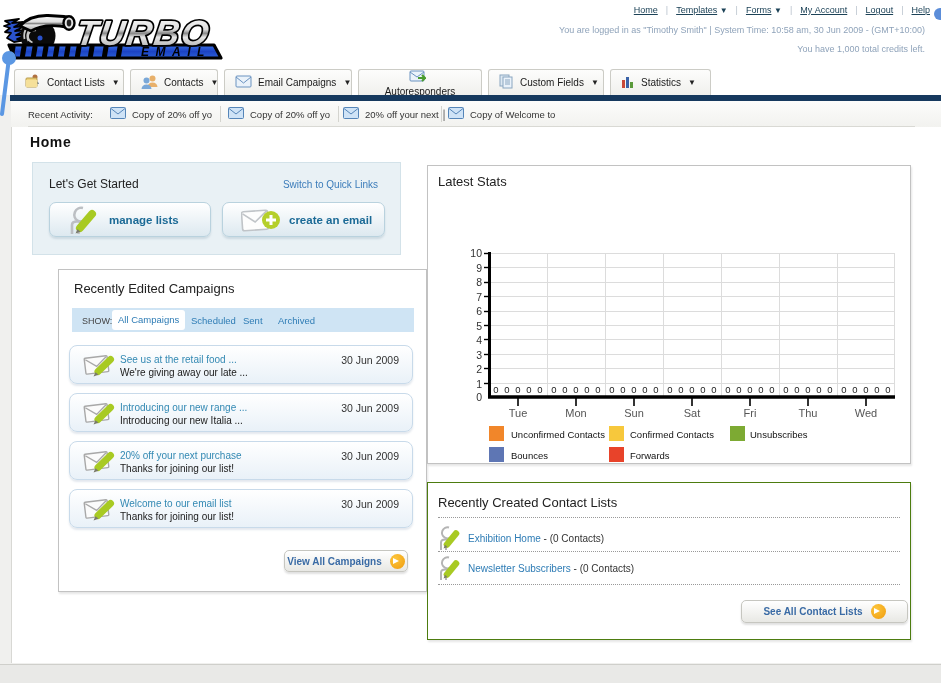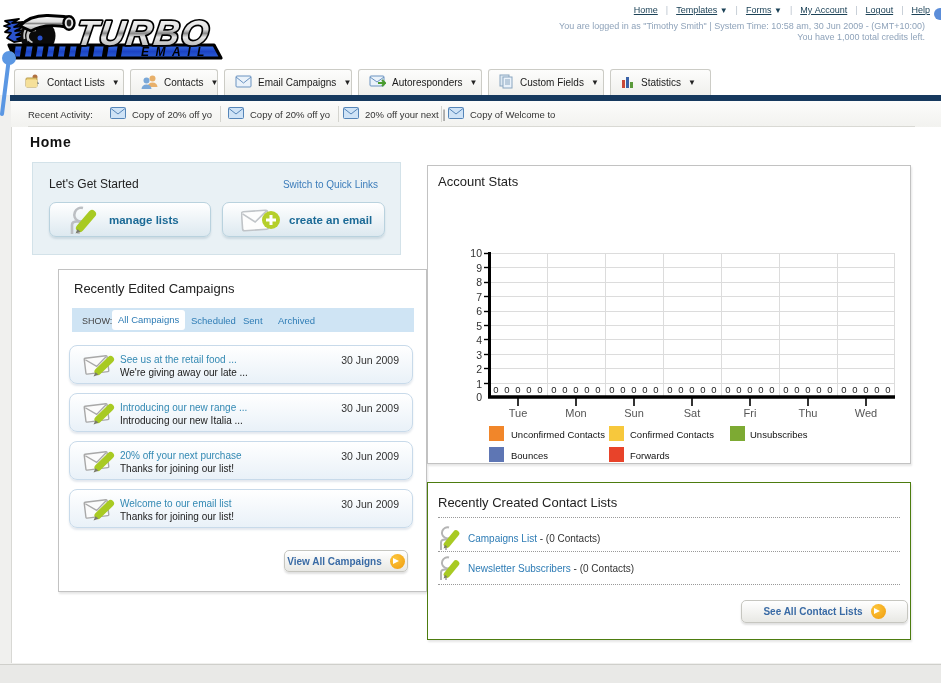--- a/index.html
+++ b/index.html
@@ -5,21 +5,21 @@
 * { margin:0; padding:0; box-sizing:border-box; }
 html,body { width:941px; height:683px; font-family:"Liberation Sans", sans-serif; background:#f0f0ee; }
 .page { position:relative; width:941px; height:683px; overflow:hidden; }
 .abs { position:absolute; }
 
 .header { position:absolute; top:0; left:0; width:941px; height:66px; background:#fff; }
 .toplinks { position:absolute; top:5px; right:11px; font-size:9px; color:#99a6b3; white-space:nowrap; }
 .toplinks a { color:#1c4257; text-decoration:underline; }
 .toplinks .sep { color:#b9c2cc; padding:0 8px; }
 .toplinks .dd { font-size:8px; color:#1c4257; }
-.loggedin { position:absolute; top:21px; right:16px; font-size:9px; color:#8fa3ba; text-align:right; line-height:11px; }
+.loggedin { position:absolute; top:21px; right:16px; font-size:9px; color:#8fa3ba; text-align:right; line-height:19px; }
 .helpdot { position:absolute; top:3px; right:-16px; width:12px; height:12px; border-radius:50%; background:#5b8dd9; }
 
 .navstrip { position:absolute; top:66px; left:0; width:941px; height:29px; background:#fff; }
 .tab { position:absolute; top:3px; height:26px; border:1px solid #ccccc6; border-bottom:none; border-radius:3px 3px 0 0; background:linear-gradient(#fdfdfc,#f0f0ed); font-size:10px; color:#1a1a1a; display:flex; align-items:center; padding:0 10px; white-space:nowrap; }
 .tab .ticon { margin-right:6px; display:inline-block; }
 .tab .arr { font-size:8px; margin-left:7px; color:#222; }
 .navy { position:absolute; top:95px; left:10px; width:931px; height:6px; background:#16395e; }
 
 .recent { position:absolute; top:101px; left:11px; width:930px; height:26px; background:linear-gradient(#fcfcfb,#f2f2ef); }
 .recent .ra-line { position:absolute; left:17px; right:26px; bottom:0; border-bottom:1px solid #d9d9d4; }
@@ -142,21 +142,21 @@
     <div class="tab" style="left:130px;width:88px;"><span class="ticon"><svg width="17" height="15" viewBox="0 0 17 15">
             <circle cx="11.5" cy="4.5" r="3" fill="#e8b06a"></circle>
             <path d="M6.5 13 Q7 8.5 11.5 8.5 Q16 8.5 16.5 13 Z" fill="#e8b06a"></path>
             <circle cx="5.5" cy="6.5" r="3" fill="#7aa8d8"></circle>
             <path d="M0.5 15 Q1 10.5 5.5 10.5 Q10 10.5 10.5 15 Z" fill="#7aa8d8"></path>
           </svg></span>Contacts<span class="arr">▼</span></div>
     <div class="tab" style="left:224px;width:128px;"><span class="ticon"><svg width="17" height="13" viewBox="0 0 17 13">
             <rect x="1" y="1" width="15" height="11" rx="1" fill="#eaf2fa" stroke="#6b93c0"></rect>
             <path d="M1 2 L8.5 8 L16 2" fill="none" stroke="#6b93c0"></path>
           </svg></span>Email Campaigns<span class="arr">▼</span></div>
-    <div class="tab" style="left:358px;width:124px;"><span class="ticon"><svg width="17" height="14" viewBox="0 0 17 14">
+    <div class="tab" style="left:358px;width:124px;flex-direction:column;"><span class="ticon"><svg width="17" height="14" viewBox="0 0 17 14">
             <rect x="1" y="1" width="14" height="10" rx="1" fill="#eaf2fa" stroke="#6b93c0"></rect>
             <path d="M1 2 L8 7 L15 2" fill="none" stroke="#6b93c0"></path>
             <path d="M9 8 L16 8 L13 5 M16 8 L13 11" stroke="#4a9c2e" stroke-width="2" fill="none"></path>
           </svg></span>Autoresponders<span class="arr">▼</span></div>
     <div class="tab" style="left:488px;width:116px;"><span class="ticon"><svg width="15" height="15" viewBox="0 0 15 15">
             <rect x="1" y="1" width="9" height="11" fill="#dde8f2" stroke="#8aa6c0"></rect>
             <rect x="4" y="3" width="9" height="11" fill="#eaf2fa" stroke="#8aa6c0"></rect>
             <path d="M6 6 h5 M6 8 h5 M6 10 h5" stroke="#8aa6c0"></path>
           </svg></span>Custom Fields<span class="arr">▼</span></div>
     <div class="tab" style="left:610px;width:101px;"><span class="ticon"><svg width="14" height="14" viewBox="0 0 14 14">
@@ -275,21 +275,21 @@
               <path d="M11.5 25.5 L16.5 23.8 L13.5 21.2 Z" fill="#7a7a6a"></path>
             </svg></span>
         <span class="ct">Welcome to our email list</span>
         <span class="cs">Thanks for joining our list!</span>
         <span class="cd">30 Jun 2009</span>
       </div>
       <div class="vab">View All Campaigns<span class="ocirc"></span></div>
     </div>
 
     <div class="stats">
-      <div class="title">Account Stats</div>
+      <div class="title">Latest Stats</div>
       <svg class="abs" style="left:0;top:80px;" width="484" height="175" viewBox="0 -5 484 175">
         <g stroke="#dcdcdc" stroke-width="1">
           <line x1="61" y1="2.5" x2="467" y2="2.5"></line>
           <line x1="61" y1="16.5" x2="467" y2="16.5"></line>
           <line x1="61" y1="31.5" x2="467" y2="31.5"></line>
           <line x1="61" y1="45.5" x2="467" y2="45.5"></line>
           <line x1="61" y1="60.5" x2="467" y2="60.5"></line>
           <line x1="61" y1="74.5" x2="467" y2="74.5"></line>
           <line x1="61" y1="88.5" x2="467" y2="88.5"></line>
           <line x1="61" y1="103.5" x2="467" y2="103.5"></line>
@@ -382,21 +382,21 @@
       <div class="title">Recently Created Contact Lists</div>
       <div class="dotl" style="top:34px;"></div>
       <div class="abs" style="left:10px;top:42px;">
         <svg width="22" height="26" viewBox="0 0 22 26">
           <path d="M11 2.5 A5.5 5.5 0 1 0 14 11" fill="none" stroke="#b4b4b4" stroke-width="2"></path>
           <path d="M3 25 L3 17.5 Q3 14.5 7 14.5 L11 14.5 M8 25 L8 19" fill="none" stroke="#b4b4b4" stroke-width="2"></path>
           <line x1="9" y1="19.5" x2="18" y2="8.5" stroke="#a8ca23" stroke-width="6.5" stroke-linecap="round"></line>
           <path d="M5.5 23.5 L9.5 22 L7 19.8 Z" fill="#7a7a6a"></path>
         </svg>
       </div>
-      <div class="litem" style="top:50px;left:40px;"><a href="#">Campaigns List</a> - (0 Contacts)</div>
+      <div class="litem" style="top:50px;left:40px;"><a href="#">Exhibition Home</a> - (0 Contacts)</div>
       <div class="dotl" style="top:68px;"></div>
       <div class="abs" style="left:10px;top:72px;">
         <svg width="22" height="26" viewBox="0 0 22 26">
           <path d="M11 2.5 A5.5 5.5 0 1 0 14 11" fill="none" stroke="#b4b4b4" stroke-width="2"></path>
           <path d="M3 25 L3 17.5 Q3 14.5 7 14.5 L11 14.5 M8 25 L8 19" fill="none" stroke="#b4b4b4" stroke-width="2"></path>
           <line x1="9" y1="19.5" x2="18" y2="8.5" stroke="#a8ca23" stroke-width="6.5" stroke-linecap="round"></line>
           <path d="M5.5 23.5 L9.5 22 L7 19.8 Z" fill="#7a7a6a"></path>
         </svg>
       </div>
       <div class="litem" style="top:80px;left:40px;"><a href="#">Newsletter Subscribers</a> - (0 Contacts)</div>

